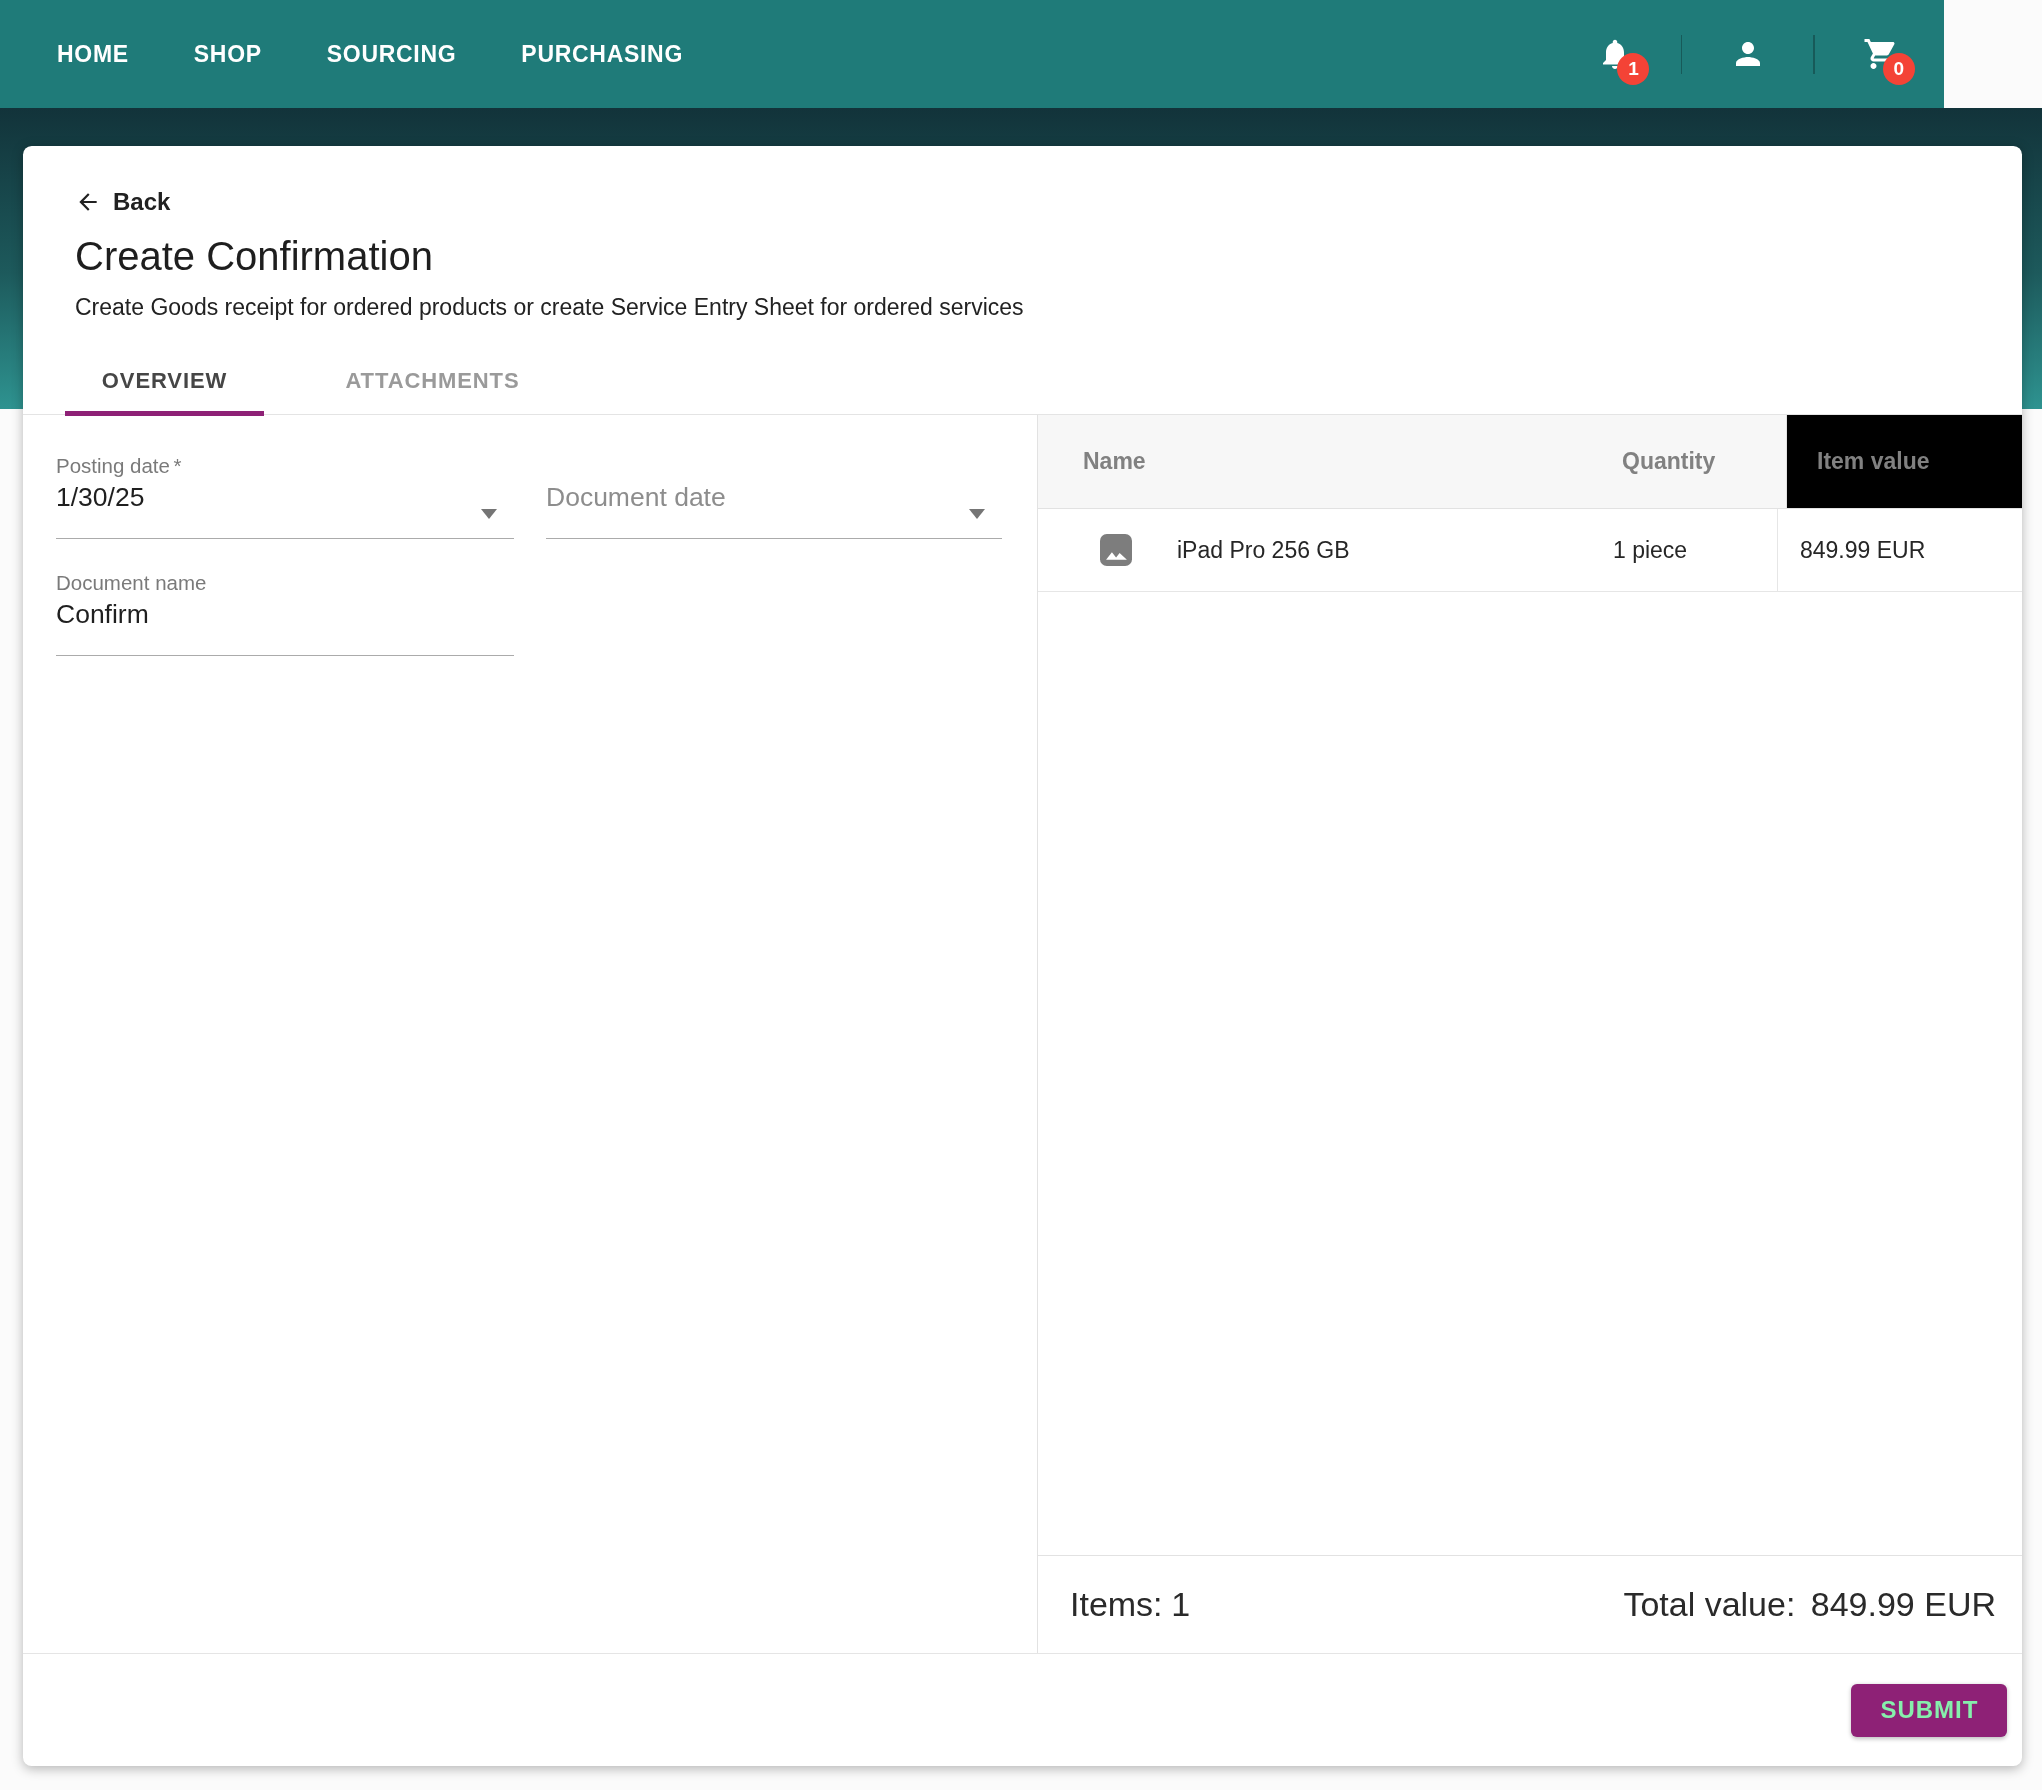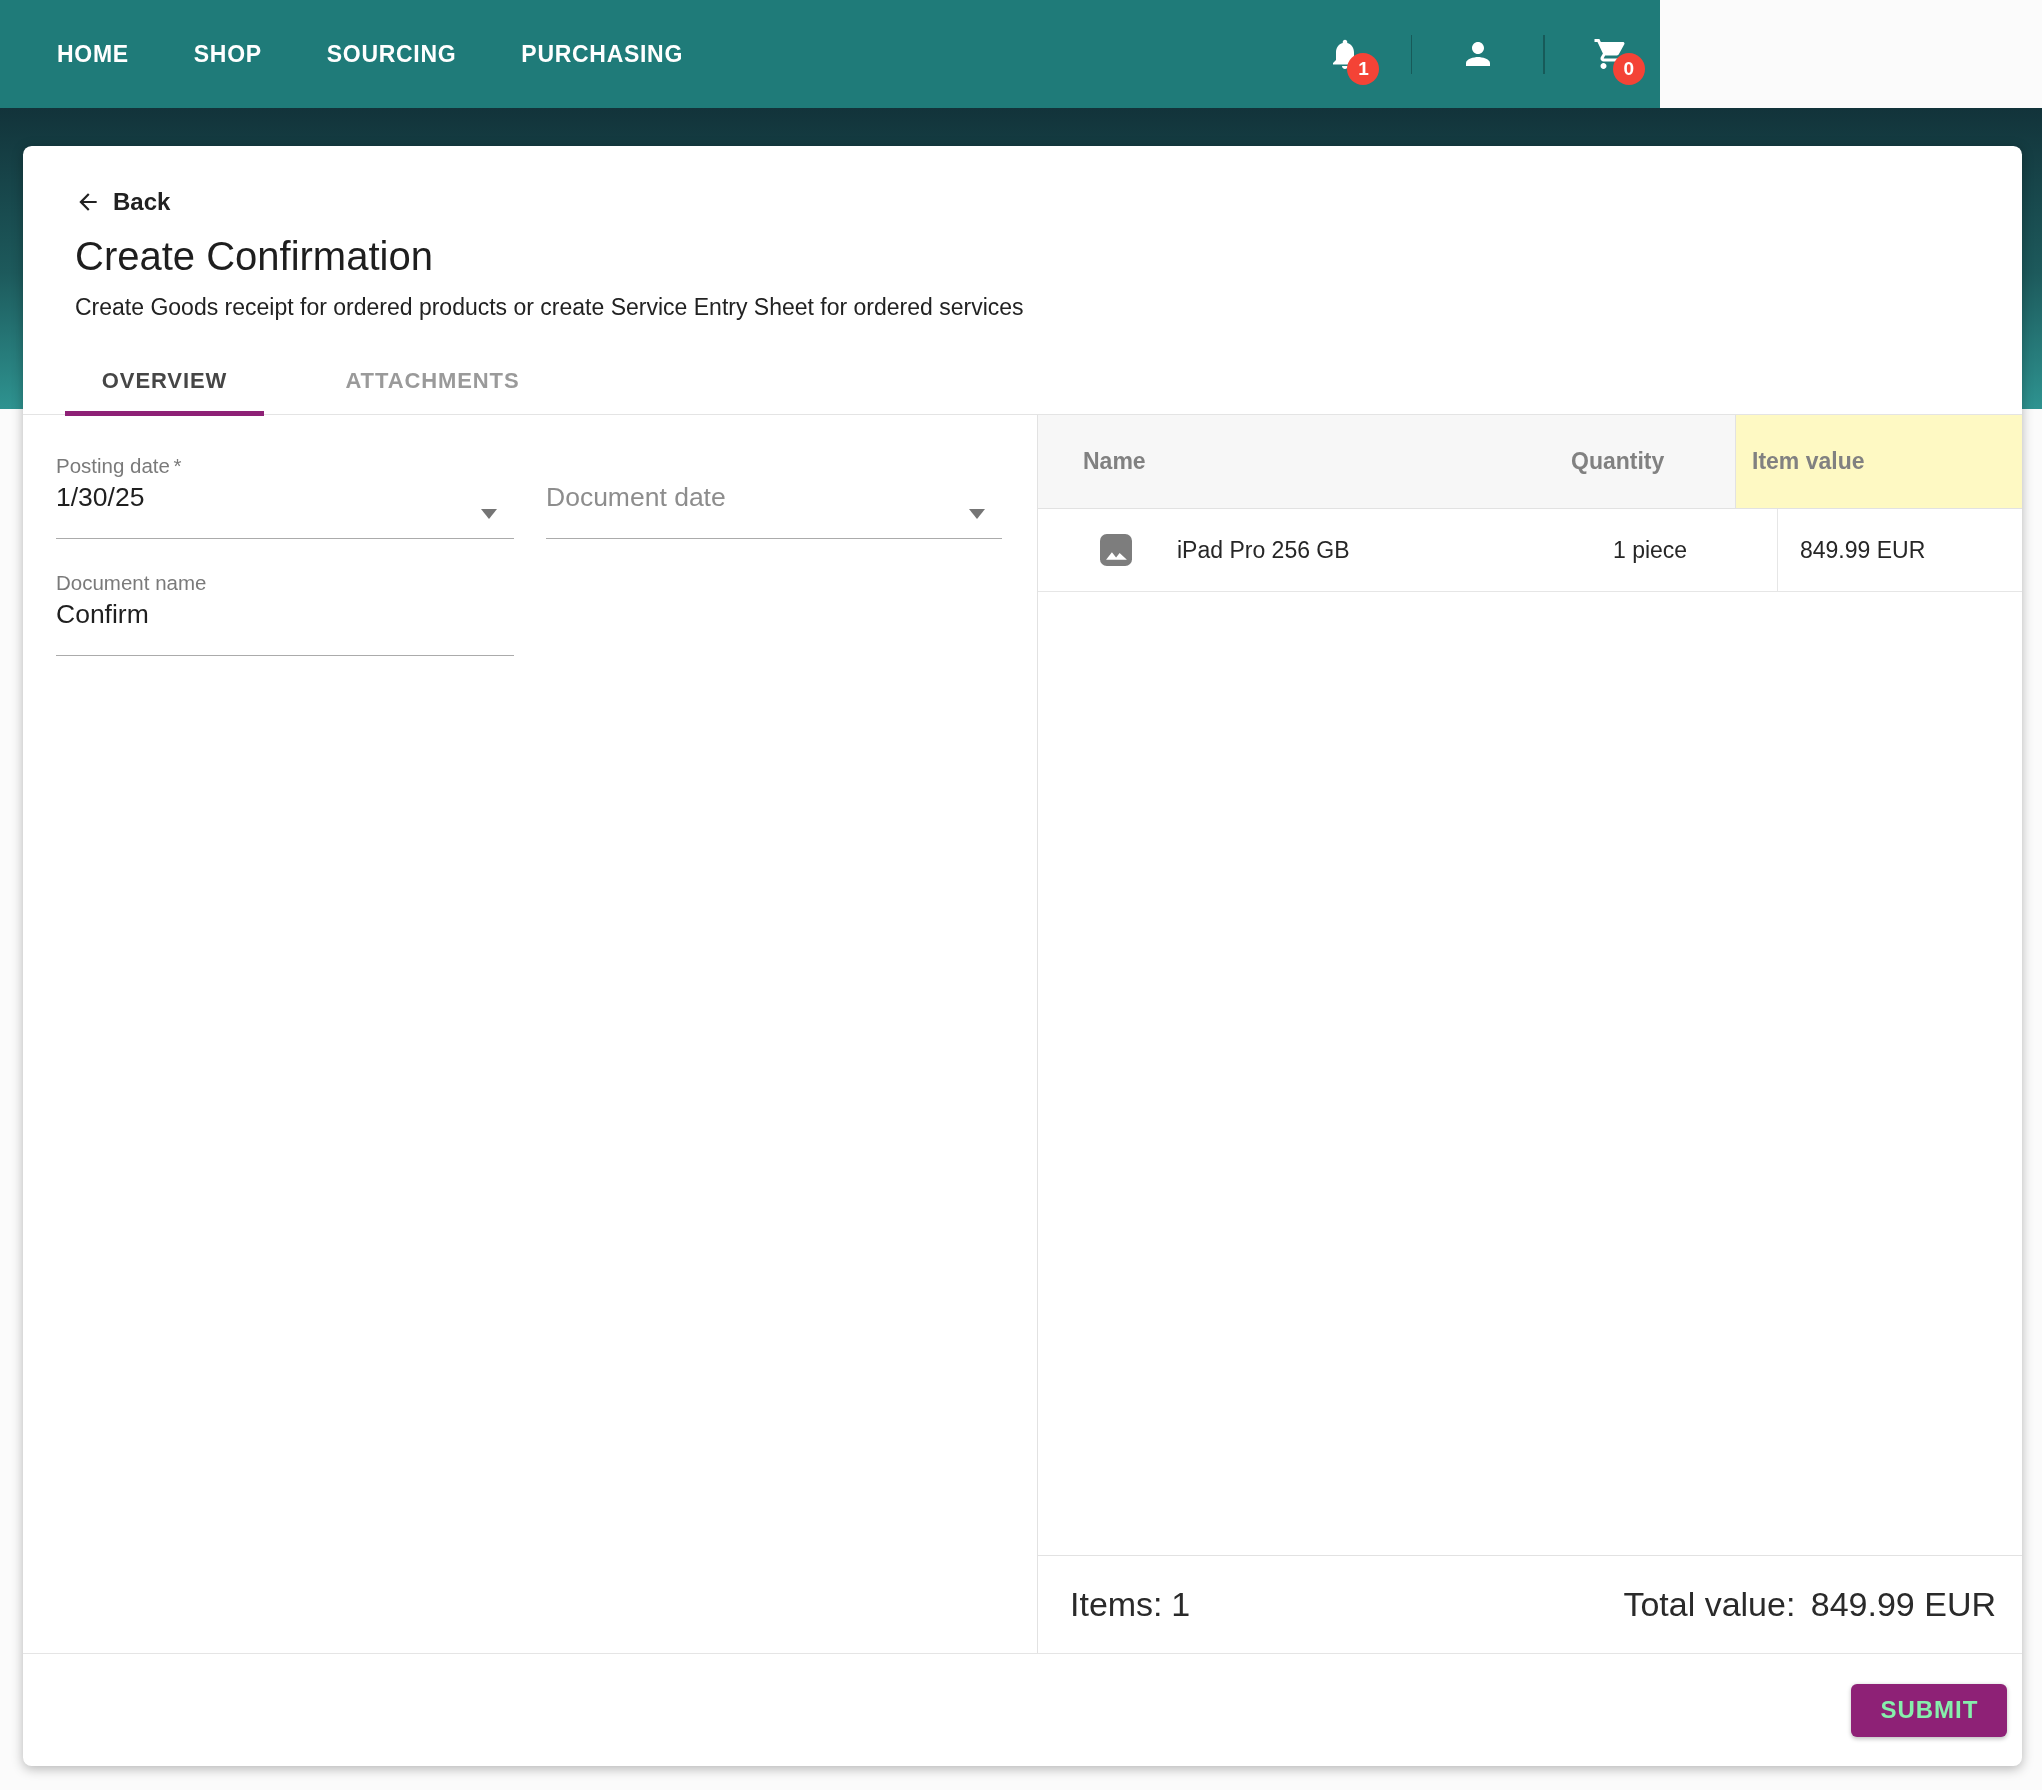--- a/index.html
+++ b/index.html
@@ -7,23 +7,23 @@
   body {
     font-family:"Liberation Sans", sans-serif;
     background:#fbfbfb;
     position:relative;
     overflow:hidden;
     color:#212121;
   }
 
   
   .navbar {
-    position:absolute; top:0; left:0; width:1660px; height:108px;
+    position:absolute; top:0; left:0; width:1944px; height:108px;
     background:#1f7b79; z-index:5;
-    display:flex; align-items:center; padding:0 22px 0 57px;
+    display:flex; align-items:center; padding:0 36px 0 57px;
   }
   .nav-links { display:flex; align-items:center; gap:65px; }
   .nav-link {
     color:#ffffff; font-size:23px; font-weight:700; letter-spacing:0.7px;
     cursor:pointer; white-space:nowrap;
   }
   .nav-right { margin-left:auto; display:flex; align-items:center; }
   .nav-iconwrap { position:relative; width:55px; height:55px; display:flex; align-items:center; justify-content:center; cursor:pointer; }
   .nav-iconwrap svg { width:36px; height:36px; fill:#ffffff; }
   .nav-badge {
@@ -98,21 +98,21 @@
   }
 
   
   .table-panel { flex:1; border-left:1.7px solid #e2e2e2; display:flex; flex-direction:column; min-width:0; }
 
   .t-head { display:flex; height:94px; border-bottom:1.7px solid #e2e2e2; }
   .t-head-left { flex:1; display:flex; background:#f7f7f7; }
   .th { display:flex; align-items:center; font-size:23px; font-weight:700; color:#818181; }
   .th-name { flex:1; padding-left:45px; }
   .th-qty { width:164px; }
-  .th-value { width:287px; padding-left:16px; border-left:1.7px solid #e2e2e2; background:#fef9c3; }
+  .th-value { width:236px; padding-left:30px; border-left:1.7px solid #e2e2e2; background:#000000; }
 
   .t-row { display:flex; height:83px; border-bottom:1.7px solid #e6e6e6; cursor:pointer; }
   .t-row-left { flex:1; display:flex; align-items:center; }
   .prod-thumb {
     margin-left:62px; width:32px; height:32px; border-radius:6.8px; background:#7d7d7d;
     display:flex; align-items:flex-end; justify-content:center; overflow:hidden;
   }
   .prod-thumb svg { width:25px; height:19px; display:block; margin-bottom:4.3px; }
   .td-name { margin-left:45px; font-size:23px; color:#262626; }
   .td-qty { width:164px; display:flex; align-items:center; font-size:23px; color:#262626; }

